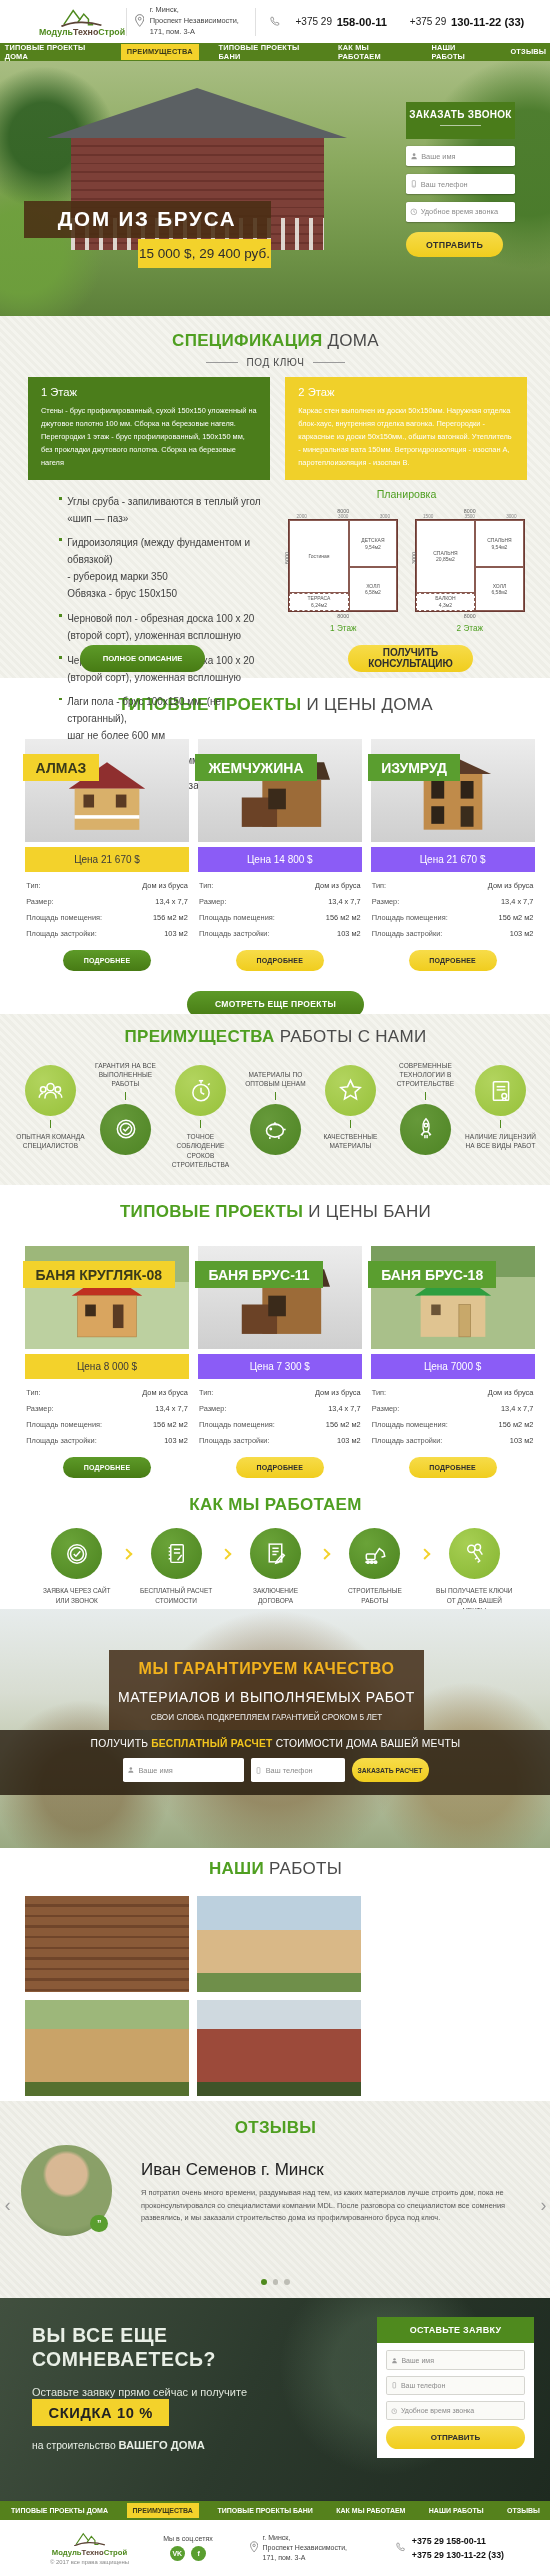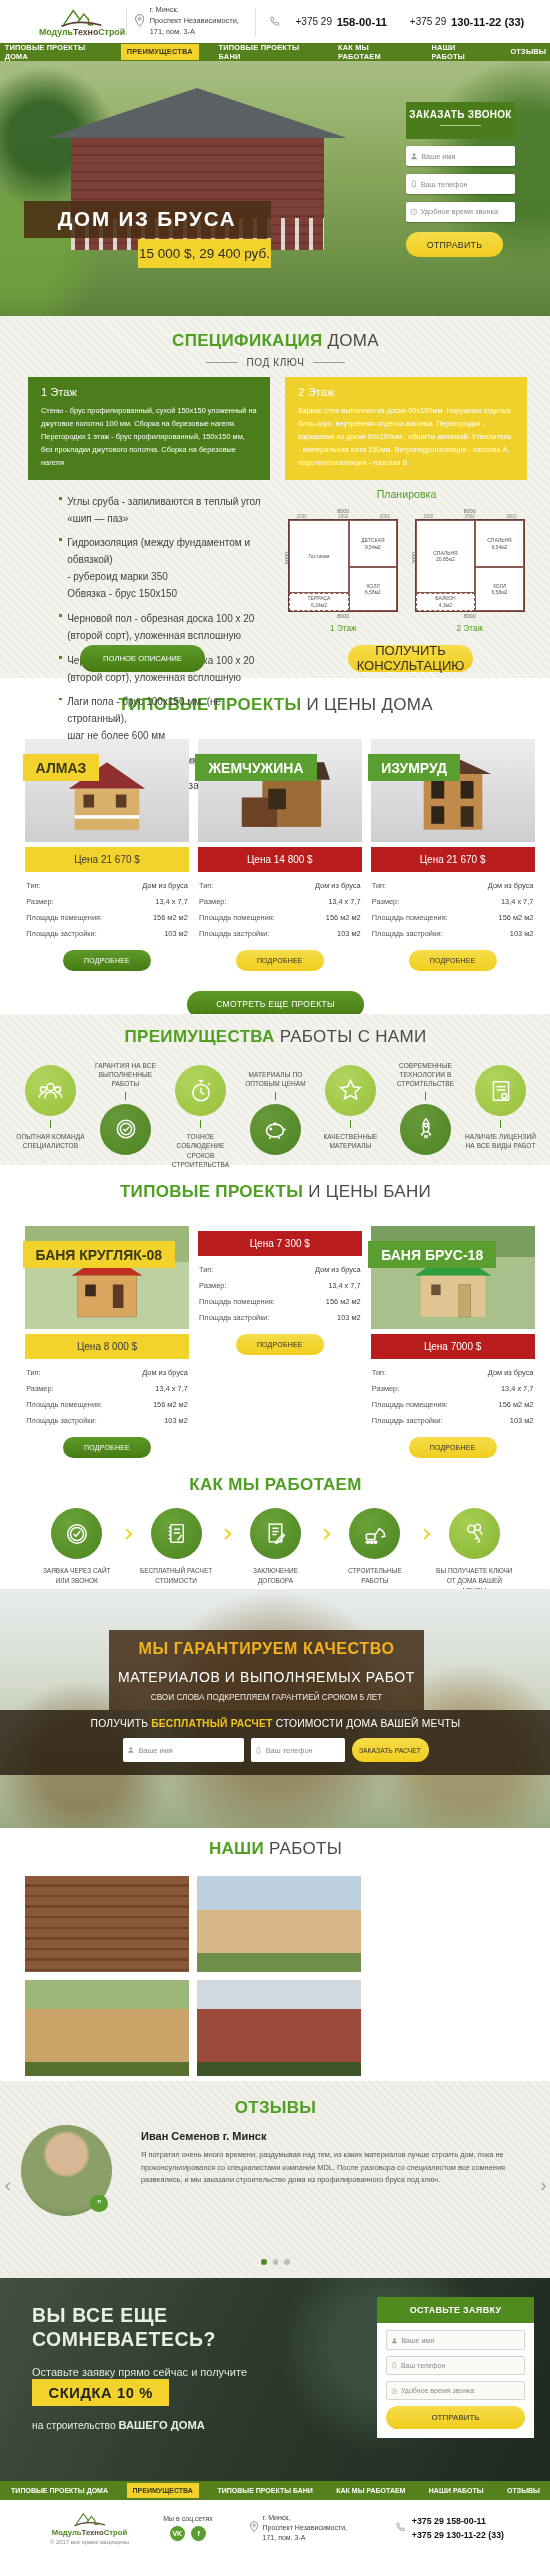--- a/index.html
+++ b/index.html
@@ -51,21 +51,21 @@
   .callback-title { background:#4a7c1a; height:37px; color:#fff; text-align:center; padding-top:7px;
     font-size:10px; font-weight:bold; letter-spacing:0.3px; }
   .callback-title .rule { width:41px; height:1.2px; background:rgba(255,255,255,.6); margin:5.3px auto 0; }
   .cb-field { margin-top:7.7px; height:20px; background:#fff; border-radius:1.8px; display:flex; align-items:center;
     box-shadow:0 0.6px 1.2px rgba(0,0,0,.25); padding:0 3.5px; gap:3.5px; }
   .cb-field:first-of-type { margin-top:9.4px; }
   .cb-field input { border:0; outline:0; flex:1; min-width:0; font-size:7.4px; color:#444; background:transparent;
     font-family:inherit; }
   .cb-field input::placeholder { color:#8a8a8a; }
   .btn { display:flex; align-items:center; justify-content:center; border:0; cursor:pointer;
-    font-family:inherit; font-weight:normal; border-radius:14px; }
+    font-family:inherit; font-weight:bold; border-radius:14px; }
   .btn-yellow { background:linear-gradient(180deg,#f7dc49,#f0cd1e); color:#2e2e2e; }
   .btn-green { background:linear-gradient(180deg,#5d9a28,#477b14); color:#fff; }
   .cb-submit { width:97px; height:25px; margin-top:10.6px; font-size:8.8px; letter-spacing:0.3px; }
 
   
   .sec-title { text-align:center; font-size:17px; letter-spacing:0.3px; }
   .sec-title .bold { color:#4f9f21; font-weight:bold; }
   .sec-title .rest { color:#4a4a4a; font-weight:normal; }
 
   
@@ -93,44 +93,44 @@
     grid-template-columns:55% 45%; grid-template-rows:52% 28% 20%; }
   .plan-body .room { border:0.6px solid #8a5b52; display:flex; flex-direction:column; align-items:center;
     justify-content:center; font-size:5px; color:#555; text-align:center; line-height:1.3; }
   .room.r1 { grid-row:1 / 3; }
   .room.r4 { border-style:dashed; }
   .plan-left-dim { position:absolute; left:-8.2px; top:35px; transform:rotate(-90deg); font-size:5.3px; color:#666; }
   .plan-bottom-dim { text-align:center; font-size:5.3px; color:#666; margin-top:1.2px; }
   .plan-label { text-align:center; color:#4f9f21; font-size:8.2px; margin-top:4.7px; }
   .spec-btns { position:absolute; top:329px; left:0; width:100%; }
   .spec-btn-full { position:absolute; left:80px; top:0; width:125px; height:27px; font-size:7.7px; }
-  .spec-btn-consult { position:absolute; left:348px; top:0; width:125px; height:27px; font-size:13px; }
+  .spec-btn-consult { position:absolute; left:348px; top:0; width:125px; height:27px; font-size:10px; }
 
   
   .projects { background:#fff; padding-top:17.7px; }
   .projects.house { height:336px; }
   .projects.bath { height:300px; }
   .cards { display:flex; gap:8.8px; padding-left:25px; margin-top:23.6px; }
   .card { width:164px; }
   .card-img { position:relative; height:103px; background:linear-gradient(180deg,#ececec,#d7d7d7 70%,#cfcfcf); }
   .card-house { position:absolute; left:50%; bottom:7px; transform:translateX(-50%); }
   .card-badge { position:absolute; left:-2.4px; top:15.3px; padding:5.3px 13px; font-size:14px; font-weight:bold; }
   .badge-yellow { background:#f3d22b; color:#3a3a1a; }
   .badge-green { background:#5a9e2f; color:#fff; }
   .card-price { height:25px; margin-top:4.7px; display:flex; align-items:center; justify-content:center; font-size:10px; }
   .price-yellow { background:#f3d22b; color:#3a3a3a; }
-  .price-gray { background:#b91c1c; color:#fff; }
+  .price-gray { background:#8b5cf6; color:#fff; }
   .card-rows { margin-top:5.9px; }
   .card-row { display:flex; justify-content:space-between; font-size:7.4px; color:#3d3d3d; padding:3.5px 1.2px; }
   .card-row .lbl { color:#555; }
   .card-btn { width:88px; height:21px; margin:8.2px auto 0; font-size:7px; letter-spacing:0.2px; }
   .more-btn { width:177px; height:27px; margin:20px auto 0; font-size:8.5px; letter-spacing:0.3px; }
 
   
-  .advantages { height:151px; padding-top:13px; }
+  .advantages { height:171px; padding-top:13px; }
   .adv-row { display:flex; justify-content:center; margin-top:10.6px; }
   .adv { width:75px; height:124px; position:relative; text-align:center; }
   .adv-circle { width:51px; height:51px; border-radius:50%; margin:0 auto; display:flex; align-items:center;
     justify-content:center; }
   .c-light { background:radial-gradient(circle at 35% 30%,#b2d45e,#97c13a); }
   .c-dark { background:radial-gradient(circle at 35% 30%,#66993a,#4e8424); }
   .adv-label { font-size:6.5px; color:#4a4a4a; line-height:1.45; letter-spacing:0.1px; }
   .adv-tick { width:0.6px; height:8.2px; background:#4f8a1e; margin:3.5px auto; }
   .adv.top .adv-circle { margin-top:8.2px; }
   .adv.bottom .adv-label { margin-top:3.5px; height:28px; display:flex; align-items:flex-end; justify-content:center; }
@@ -183,21 +183,21 @@
   .tile-arrow { width:15.3px; height:15.3px; border-top:5.3px solid #1c1c1c; border-right:5.3px solid #1c1c1c; transform:rotate(45deg); margin-right:7px; }
 
   
   .reviews { height:197px; background:repeating-linear-gradient(45deg,#f1f1eb 0,#f1f1eb 2.9px,#ebebe4 2.9px,#ebebe4 5.9px);
     position:relative; padding-top:17.7px; }
   .rev-avatar { position:absolute; left:20.6px; top:44px; width:91px; height:91px; border-radius:50%;
     background:radial-gradient(circle at 50% 32%, #d8b894 0 20px, #8aa068 23.6px 70%, #5e7a44 100%); }
   .rev-quote { position:absolute; right:3.5px; bottom:3.5px; width:17.7px; height:17.7px; border-radius:50%; background:#5a9e2f;
     color:#fff; display:flex; align-items:center; justify-content:center; font-size:8.8px; font-weight:bold; }
   .rev-body { margin-left:141px; width:389px; }
-  .rev-name { font-size:11px; font-weight:bold; color:#222; margin-top:12px; }
+  .rev-name { font-size:17px; font-weight:normal; color:#222; margin-top:22px; }
   .rev-body p { font-size:7.4px; color:#555; line-height:1.65; margin-top:7px; }
   .slider-arrow { position:absolute; top:94px; font-size:17.7px; color:#9a9a9a; cursor:pointer; }
   .slider-arrow.prev { left:4.7px; } .slider-arrow.next { right:4.7px; }
   .dots { position:absolute; left:0; right:0; bottom:13px; display:flex; justify-content:center; gap:5.9px; }
   .dot { width:5.9px; height:5.9px; border-radius:50%; background:#bdbdb5; cursor:pointer; }
   .dot.active { background:#4f8a1e; }
 
   
   .doubt { height:203px; position:relative;
     background:
@@ -655,20 +655,29 @@
               <span>156 м2 м2</span>
             </div>
           <div class="card-row">
               <span class="lbl">Площадь застройки:</span>
               <span>103 м2</span>
             </div>
         </div>
         <button class="btn btn-green card-btn">ПОДРОБНЕЕ</button>
       </div>
       <div class="card">
+        <div class="card-img">
+          <span class="card-house"><svg width="100" height="71" viewBox="0 0 170 120">
+                <polygon points="60,0 160,0 170,30 50,30" fill="#4a3423"></polygon>
+                <rect x="55" y="30" width="100" height="80" fill="#9c6b38"></rect>
+                <rect x="20" y="60" width="60" height="50" fill="#6b4226"></rect>
+                <rect x="65" y="45" width="30" height="35" fill="#3a2a1a"></rect>
+              </svg></span>
+          <span class="card-badge badge-green">БАНЯ БРУС-11</span>
+        </div>
         <div class="card-price price-gray">Цена 7 300 $</div>
         <div class="card-rows">
           <div class="card-row">
               <span class="lbl">Тип:</span>
               <span>Дом из бруса</span>
             </div>
           <div class="card-row">
               <span class="lbl">Размер:</span>
               <span>13,4 х 7,7</span>
             </div>

